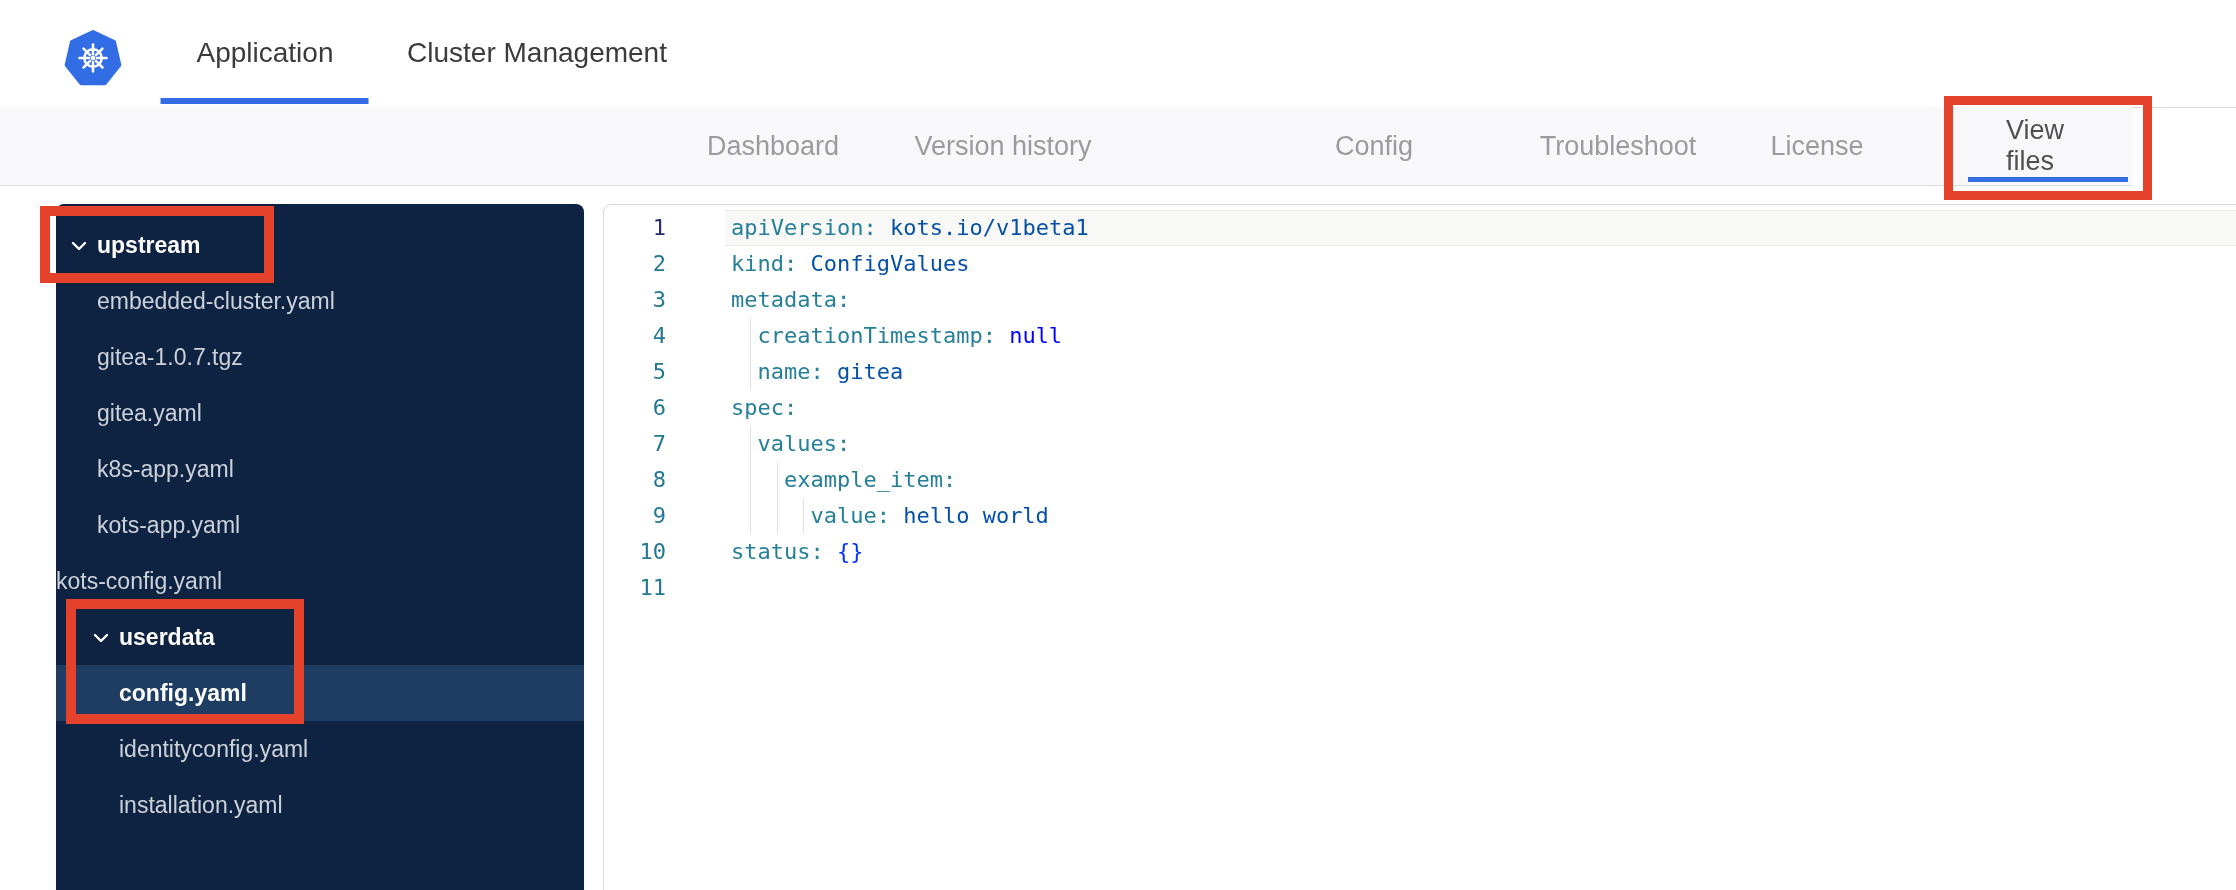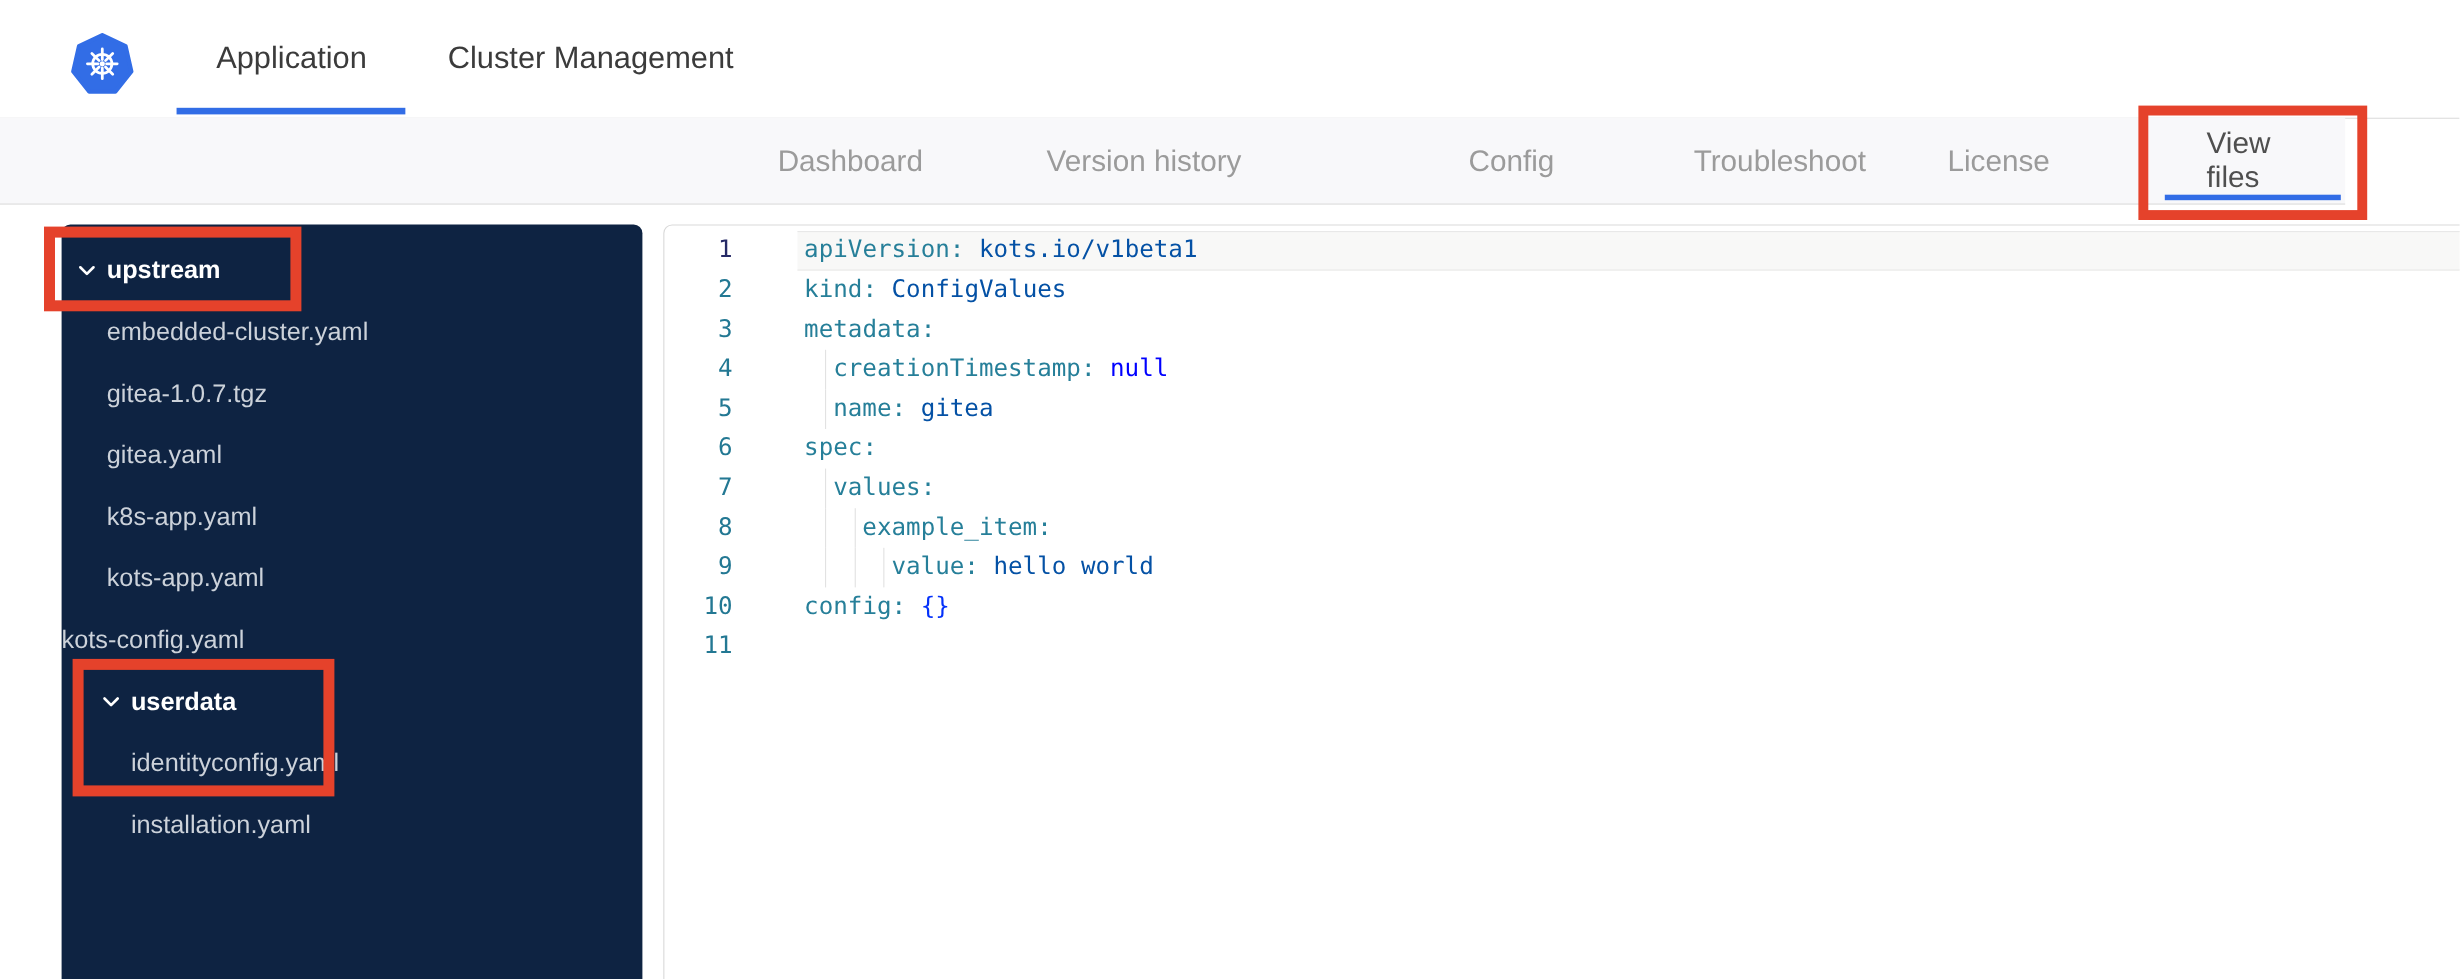--- a/index.html
+++ b/index.html
@@ -86,21 +86,21 @@
     <div class="header-tab" style="left:537px">
       <span>Cluster Management</span>
 
     </div>
   </div>
 
   <div class="subnav" id="subnav">
       <div class="subnav-tab" style="left: 773px;">
         <span>Dashboard</span>
       </div>
-      <div class="subnav-tab" style="left: 1040px;">
+      <div class="subnav-tab" style="left: 1003px;">
         <span>Version history</span>
       </div>
       <div class="subnav-tab" style="left: 1354px; margin-left: 20px;">
         <span>Config</span>
       </div>
       <div class="subnav-tab" style="left: 1618px;">
         <span>Troubleshoot</span>
       </div>
       <div class="subnav-tab" style="left: 1817px;">
         <span>License</span>
@@ -135,38 +135,41 @@
       </div>
       <div class="tree-row file">
         <span class="row-label" style="">kots-config.yaml</span>
       </div>
       <div class="tree-row folder">
         <svg viewBox="0 0 16 14" class="chev" style="left: 37px;">
           <polyline points="2,4 8,10 14,4" fill="none" stroke="#ffffff" stroke-width="2.4" stroke-linecap="round" stroke-linejoin="round"></polyline>
         </svg>
         <span class="row-label" style="margin-left: 63px;">userdata</span>
       </div>
+      <div class="tree-row file selected">
+        <span class="row-label" style="margin-left: 63px;">config.yaml</span>
+      </div>
       <div class="tree-row file">
         <span class="row-label" style="margin-left: 63px;">identityconfig.yaml</span>
       </div>
       <div class="tree-row file">
         <span class="row-label" style="margin-left: 63px;">installation.yaml</span>
       </div>
     </div>
 
   <div class="editor" id="editor">
       <div class="code-line current"><div class="line-band"></div><div class="gutter">1</div><div class="code-text" style="left: 127px;"><span class="tok-key">apiVersion:</span><span class="tok-str"> kots.io/v1beta1</span></div></div>
       <div class="code-line"><div class="gutter">2</div><div class="code-text" style="left: 127px;"><span class="tok-key">kind:</span><span class="tok-str"> ConfigValues</span></div></div>
       <div class="code-line"><div class="gutter">3</div><div class="code-text" style="left: 127px;"><span class="tok-key">metadata:</span></div></div>
       <div class="code-line"><div class="gutter">4</div><div class="guide" style="left: 146.48px;"></div><div class="code-text" style="left: 153.48px;"><span class="tok-key">creationTimestamp:</span><span class="tok-kw"> null</span></div></div>
       <div class="code-line"><div class="gutter">5</div><div class="guide" style="left: 146.48px;"></div><div class="code-text" style="left: 153.48px;"><span class="tok-key">name:</span><span class="tok-str"> gitea</span></div></div>
       <div class="code-line"><div class="gutter">6</div><div class="code-text" style="left: 127px;"><span class="tok-key">spec:</span></div></div>
       <div class="code-line"><div class="gutter">7</div><div class="guide" style="left: 146.48px;"></div><div class="code-text" style="left: 153.48px;"><span class="tok-key">values:</span></div></div>
       <div class="code-line"><div class="gutter">8</div><div class="guide" style="left: 146.48px;"></div><div class="guide" style="left: 172.96px;"></div><div class="code-text" style="left: 179.96px;"><span class="tok-key">example_item:</span></div></div>
       <div class="code-line"><div class="gutter">9</div><div class="guide" style="left: 146.48px;"></div><div class="guide" style="left: 172.96px;"></div><div class="guide" style="left: 199.44px;"></div><div class="code-text" style="left: 206.44px;"><span class="tok-key">value:</span><span class="tok-str"> hello world</span></div></div>
-      <div class="code-line"><div class="gutter">10</div><div class="code-text" style="left: 127px;"><span class="tok-key">config:</span><span class="tok-bracket"> {}</span></div></div>
+      <div class="code-line"><div class="gutter">10</div><div class="code-text" style="left: 127px;"><span class="tok-key">status:</span><span class="tok-bracket"> {}</span></div></div>
       <div class="code-line"><div class="gutter">11</div><div class="code-text" style="left: 127px;"></div></div>
     </div>
 
   <div class="red-box" style="left:40px; top:206px; width:234px; height:77px;"></div>
   <div class="red-box" style="left:66px; top:599px; width:238px; height:125px;"></div>
   <div class="red-box" style="left:1944px; top:96px; width:208px; height:104px; border-width:9px;"></div>
 </div>
 
 </body></html>

